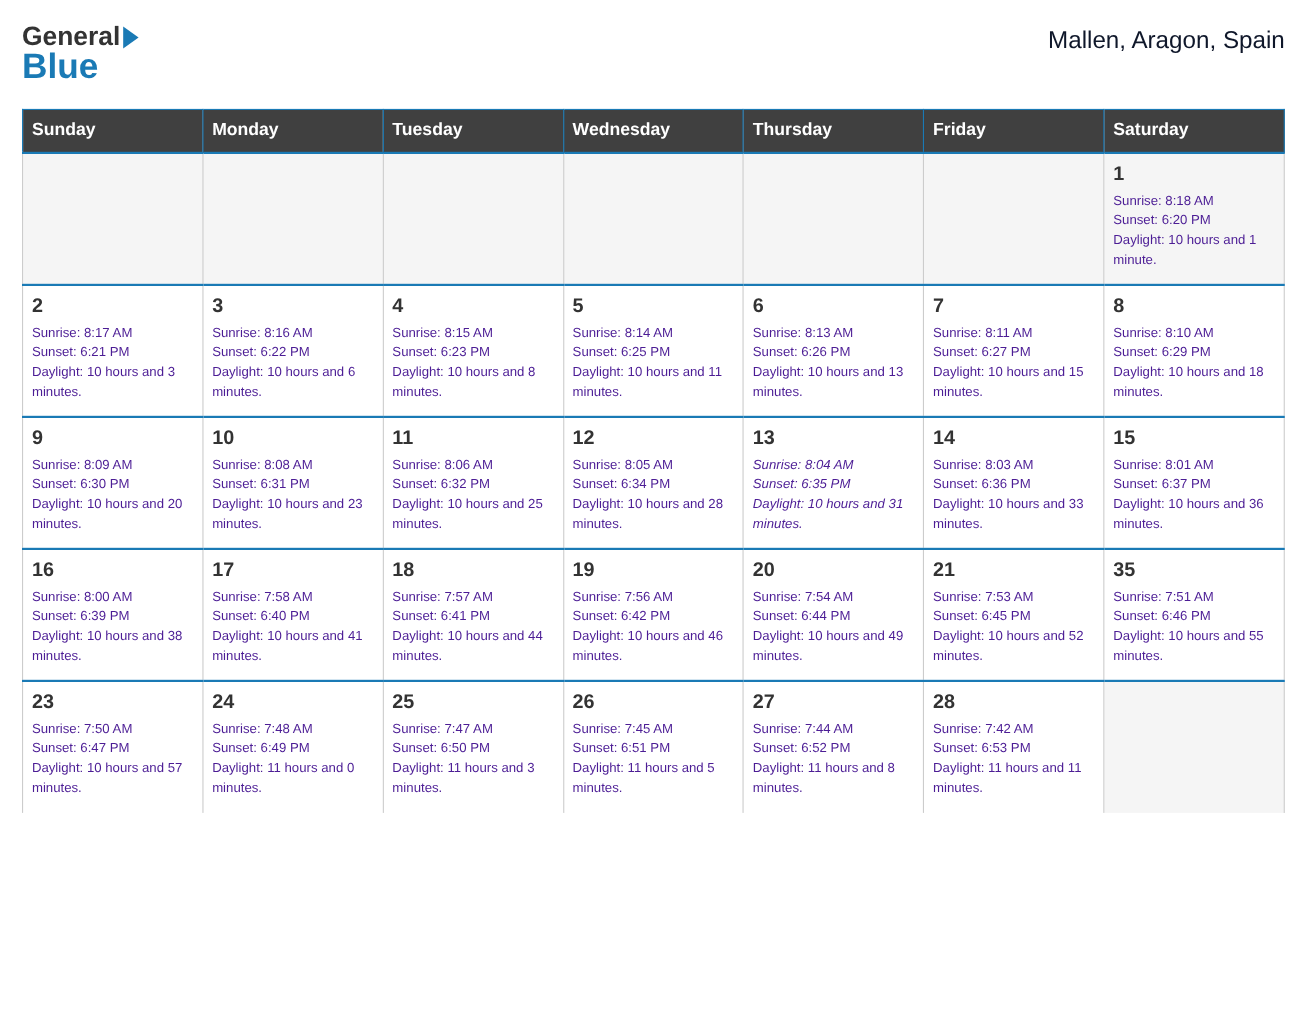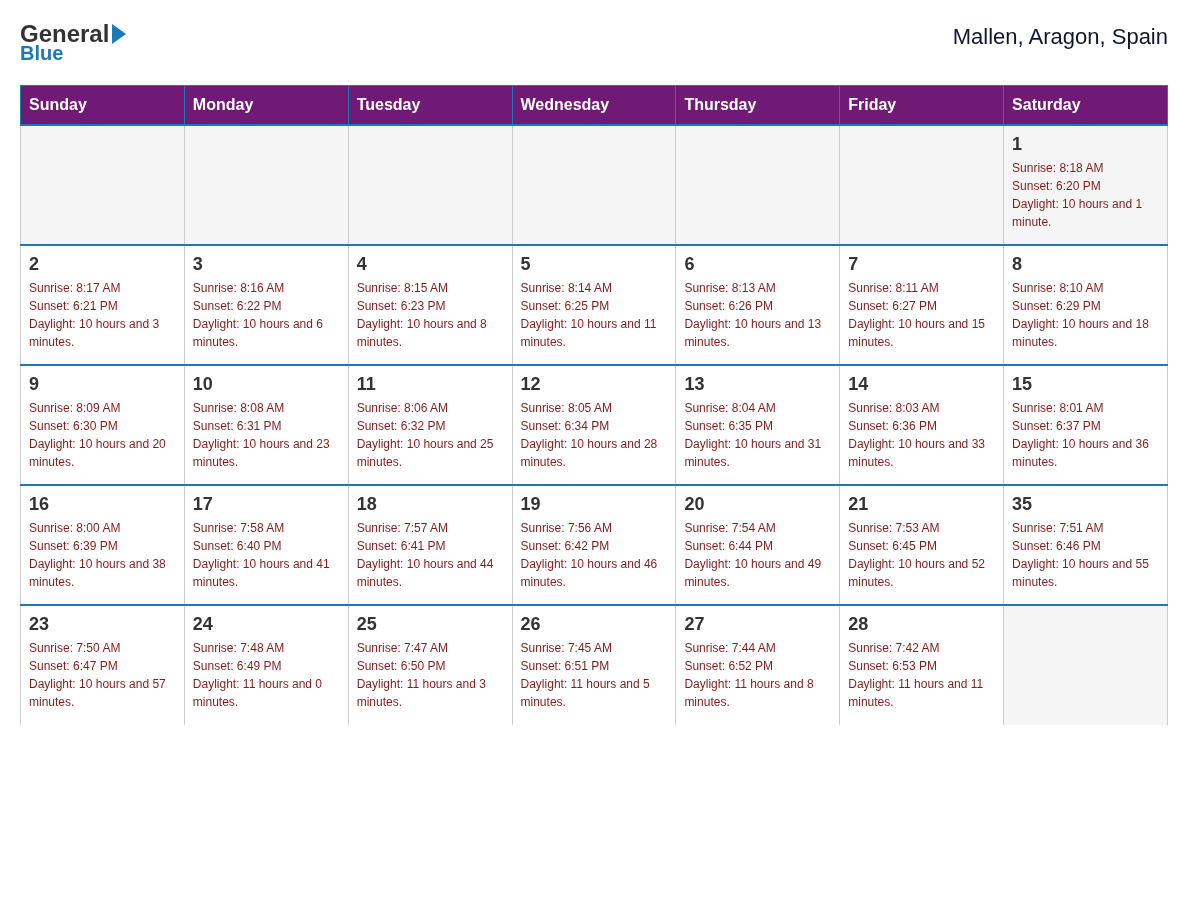--- a/index.html
+++ b/index.html
@@ -31,21 +31,21 @@
     .logo-general .arrow {
       width: 0;
       height: 0;
       border-left: 14px solid #1a7ab5;
       border-top: 10px solid transparent;
       border-bottom: 10px solid transparent;
       margin-left: 3px;
       display: inline-block;
     }
     .logo-blue {
-      font-size: 20px;
+      font-size: 32px;
       font-weight: bold;
       color: #1a7ab5;
       margin-top: -6px;
     }
     .title-section {
       text-align: right;
     }
     .month-year {
       font-size: 48px;
       font-weight: bold;
@@ -55,21 +55,21 @@
       font-size: 22px;
       color: #0f172a;
       margin-top: 4px;
     }
     table {
       width: 100%;
       border-collapse: collapse;
       table-layout: fixed;
     }
     thead th {
-      background-color: #701a75;
+      background-color: #404040;
       color: #fff;
       padding: 10px 8px;
       font-size: 16px;
       font-weight: bold;
       text-align: left;
       border: 1px solid #1a7ab5;
     }
     tbody td {
       vertical-align: top;
       padding: 8px;
@@ -83,21 +83,21 @@
     }
     .day-number {
       font-size: 18px;
       font-weight: bold;
       color: #333;
       display: block;
       margin-bottom: 4px;
     }
     .day-info {
       font-size: 12px;
-      color: #7f1d1d;
+      color: #4c1d95;
       line-height: 1.5;
       text-align: center;
     }
     .empty-cell {
       background-color: #f5f5f5;
     }
     tbody tr td {
       border-top: 2px solid #1a7ab5;
       border-bottom: none;
       border-left: 1px solid #ccc;
@@ -176,21 +176,21 @@
 Daylight: 10 hours and 20 minutes.</span></td>
         <td><span class="day-number">10</span><span class="day-info" style="white-space: pre-line;">Sunrise: 8:08 AM
 Sunset: 6:31 PM
 Daylight: 10 hours and 23 minutes.</span></td>
         <td><span class="day-number">11</span><span class="day-info" style="white-space: pre-line;">Sunrise: 8:06 AM
 Sunset: 6:32 PM
 Daylight: 10 hours and 25 minutes.</span></td>
         <td><span class="day-number">12</span><span class="day-info" style="white-space: pre-line;">Sunrise: 8:05 AM
 Sunset: 6:34 PM
 Daylight: 10 hours and 28 minutes.</span></td>
-        <td><span class="day-number">13</span><span class="day-info" style="white-space: pre-line;">Sunrise: 8:04 AM
+        <td><span class="day-number">13</span><span class="day-info" style="white-space: pre-line; font-style: italic;">Sunrise: 8:04 AM
 Sunset: 6:35 PM
 Daylight: 10 hours and 31 minutes.</span></td>
         <td><span class="day-number">14</span><span class="day-info" style="white-space: pre-line; margin-top: 36px;">Sunrise: 8:03 AM
 Sunset: 6:36 PM
 Daylight: 10 hours and 33 minutes.</span></td>
         <td><span class="day-number">15</span><span class="day-info" style="white-space: pre-line;">Sunrise: 8:01 AM
 Sunset: 6:37 PM
 Daylight: 10 hours and 36 minutes.</span></td>
       </tr>
       <tr>

